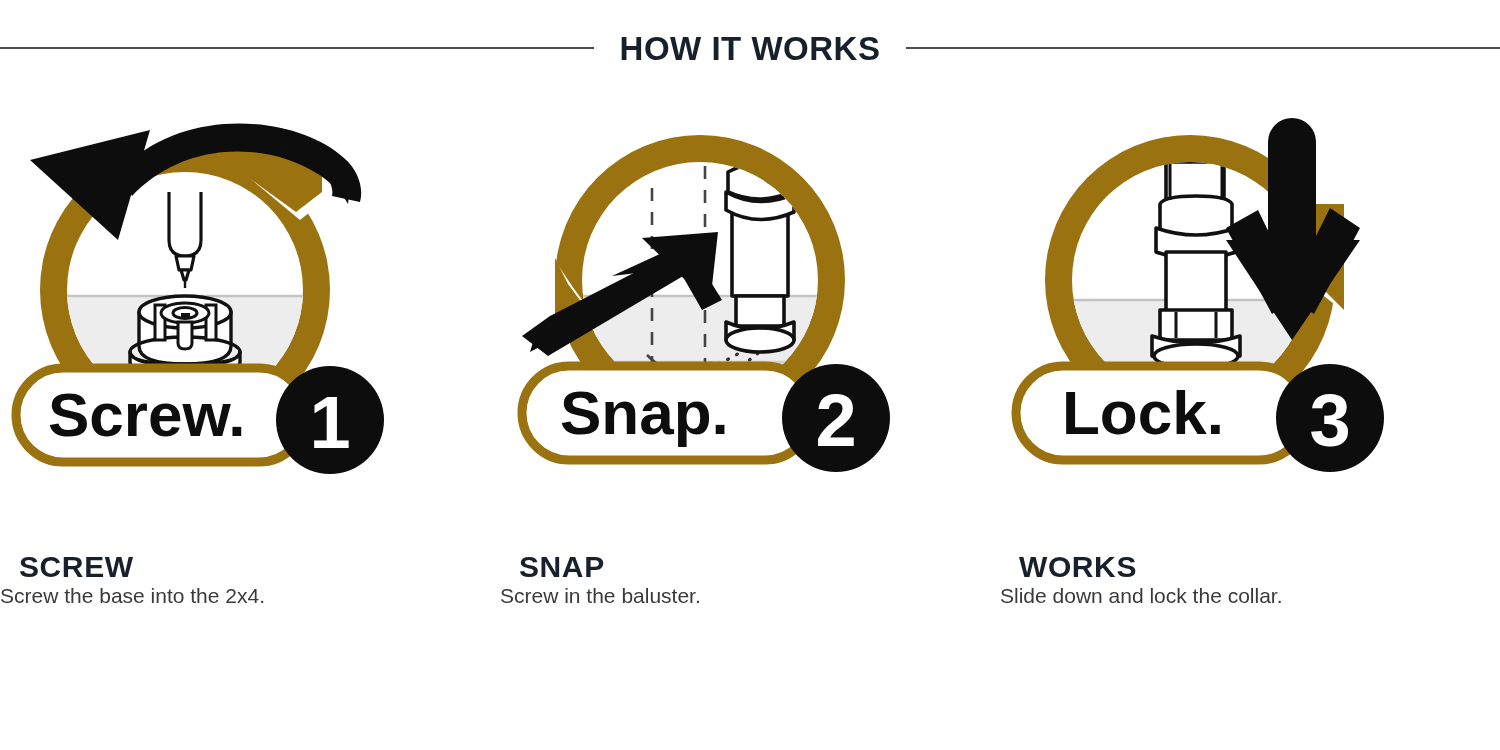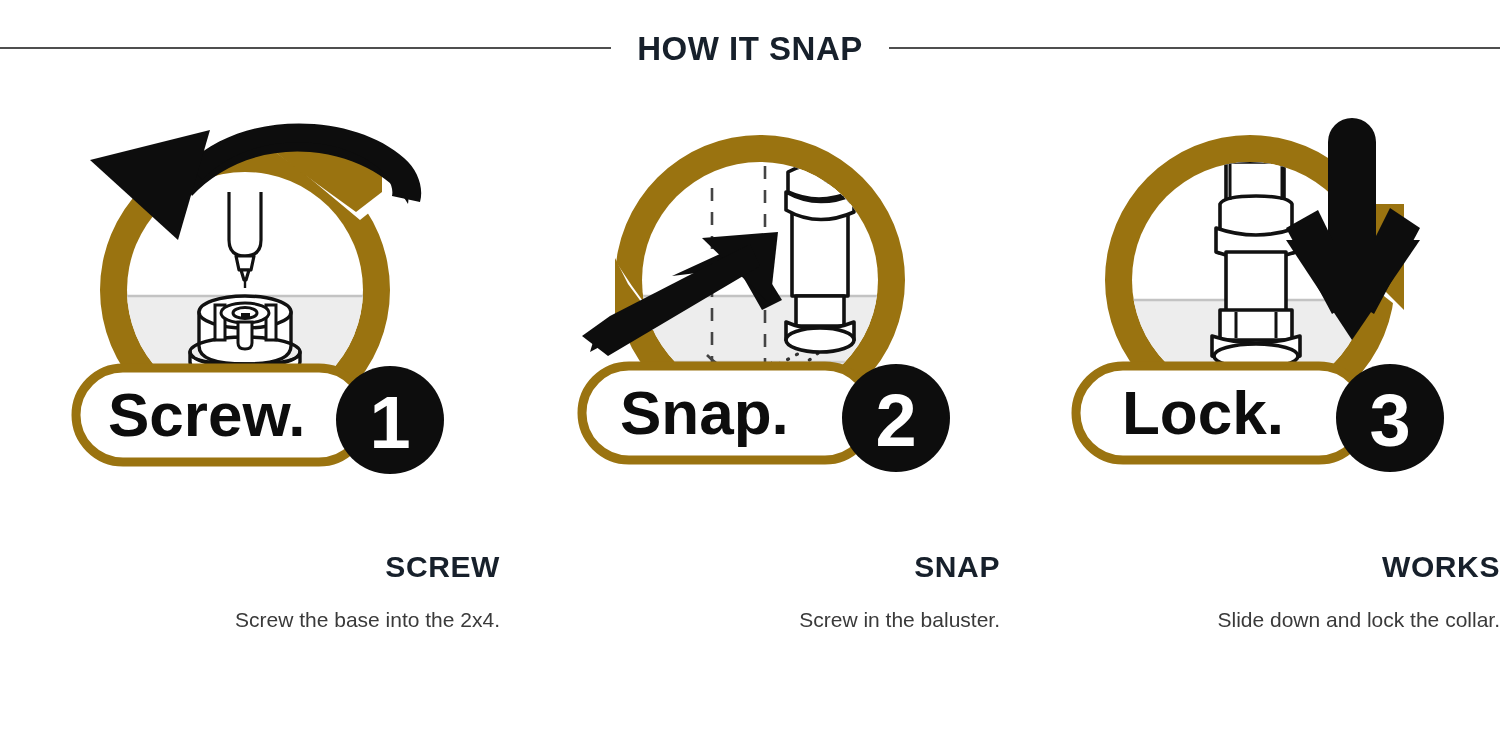--- a/index.html
+++ b/index.html
@@ -53,21 +53,21 @@
     width: 1500px;
     height: 640px;
     display: flex;
     align-items: flex-start;
     justify-content: space-between;
   }
   .step {
     width: 500px;
     display: flex;
     flex-direction: column;
-    align-items: flex-end;
+    align-items: flex-start;
   }
 
   
   .badge-wrap {
     width: 440px;
     height: 430px;
     position: relative;
   }
   .badge-svg {
     position: absolute;
@@ -95,34 +95,33 @@
     margin-top: 20px;
     font-size: 30px;
     font-weight: bold;
     letter-spacing: 0.6px;
     color: #17202b;
     text-align: center;
     line-height: 1.1;
     margin-left: 19px;
   }
   .step-desc {
-    margin-top: 24px;
     font-size: 21px;
     font-weight: normal;
     color: #3a3a3a;
     text-align: center;
     line-height: 1.2;
   }
 </style>
 </head>
 <body>
 
 <div class="header">
   <div class="rule"></div>
-  <div class="header-title">HOW IT SNAP</div>
+  <div class="header-title">HOW IT WORKS</div>
   <div class="rule"></div>
 </div>
 
 <div class="steps">
 
   <div class="step">
     <div class="badge-wrap">
       <svg class="badge-svg" viewBox="0 0 440 430" xmlns="http://www.w3.org/2000/svg">
         <defs>
           <clipPath id="ringclip1">

